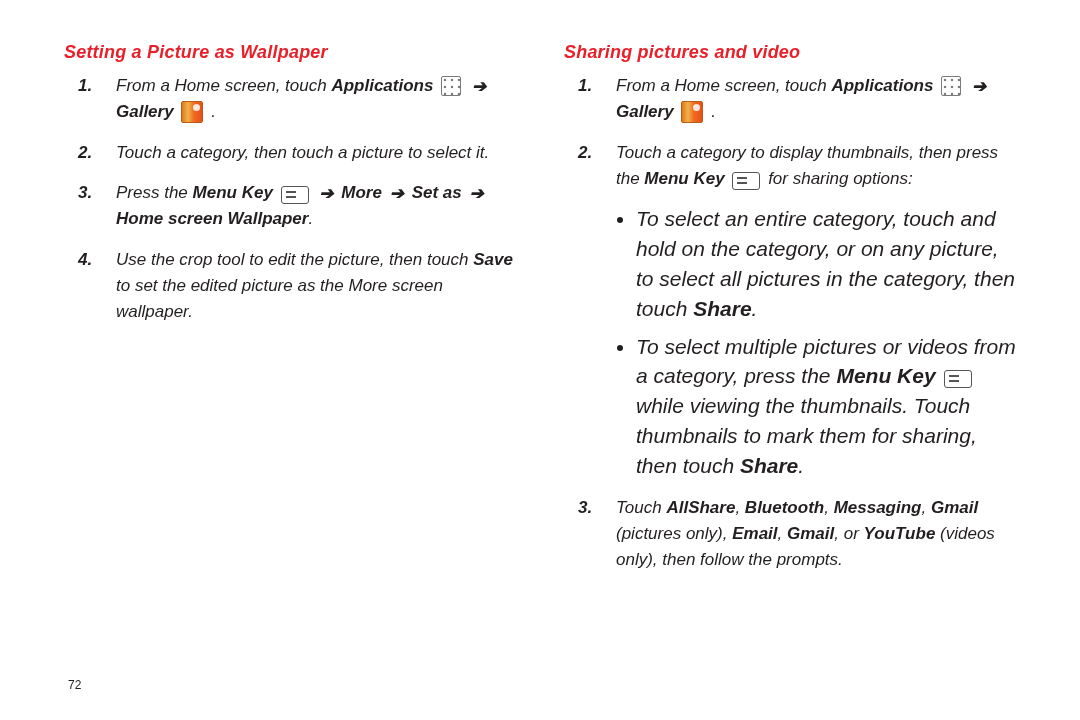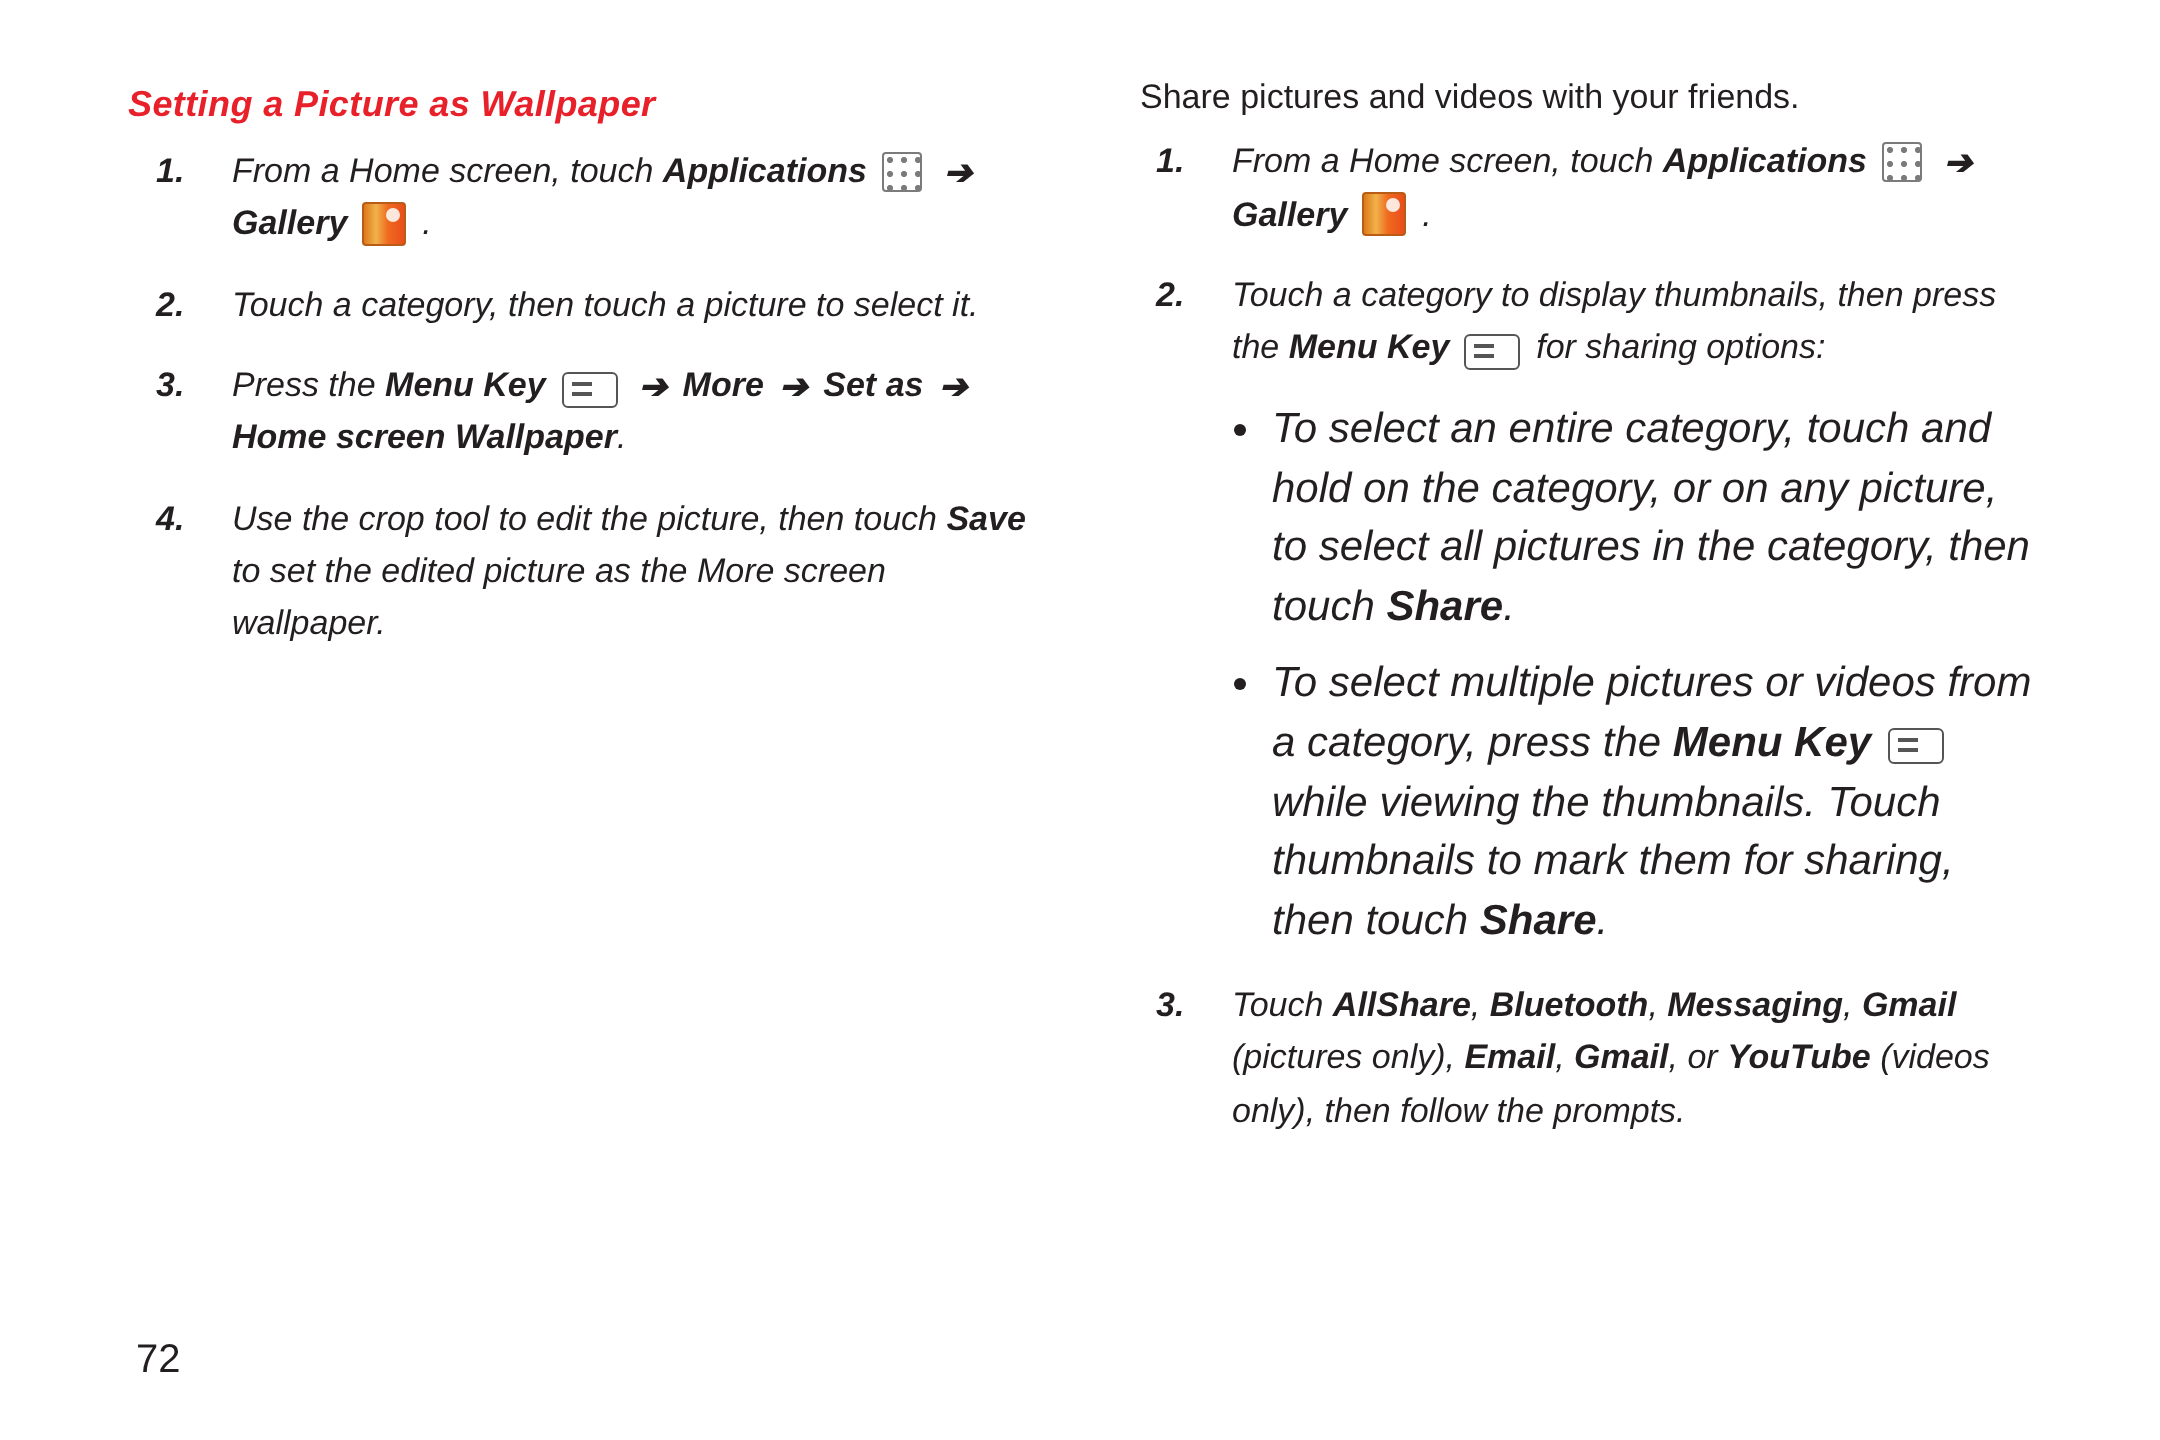--- a/index.html
+++ b/index.html
@@ -135,21 +135,21 @@
     display: inline-block;
     position: relative;
     top: 1px;
     font-weight: 700;
     margin: 0 3px;
   }
   .page-number {
     position: absolute;
     left: 68px;
     bottom: 28px;
-    font-size: 20px;
+    font-size: 12px;
   }
 </style>
 </head>
 <body>
 
 <div class="page">
 
   <div class="col">
     <div class="section-title">Setting a Picture as Wallpaper</div>
 
@@ -180,22 +180,22 @@
       </li>
 
       <li>
         <span>Use the crop tool to edit the picture, then touch </span><span class="b">Save</span><span> to set the edited picture as the More screen wallpaper.</span>
       </li>
 
     </ol>
   </div>
 
   <div class="col">
-
-    <div class="intro">Share pictures and videos with your friends.</div>
+    <div class="section-title">Sharing pictures and video</div>
+
 
     <ol class="steps">
 
       <li>
         <span>From a Home screen, touch </span><span class="b">Applications</span>
         <span class="icon icon-apps"></span>
         <span class="arrow">➔</span><br>
         <span class="b">Gallery</span>
         <span class="icon icon-gallery"></span>
         <span>.</span>

